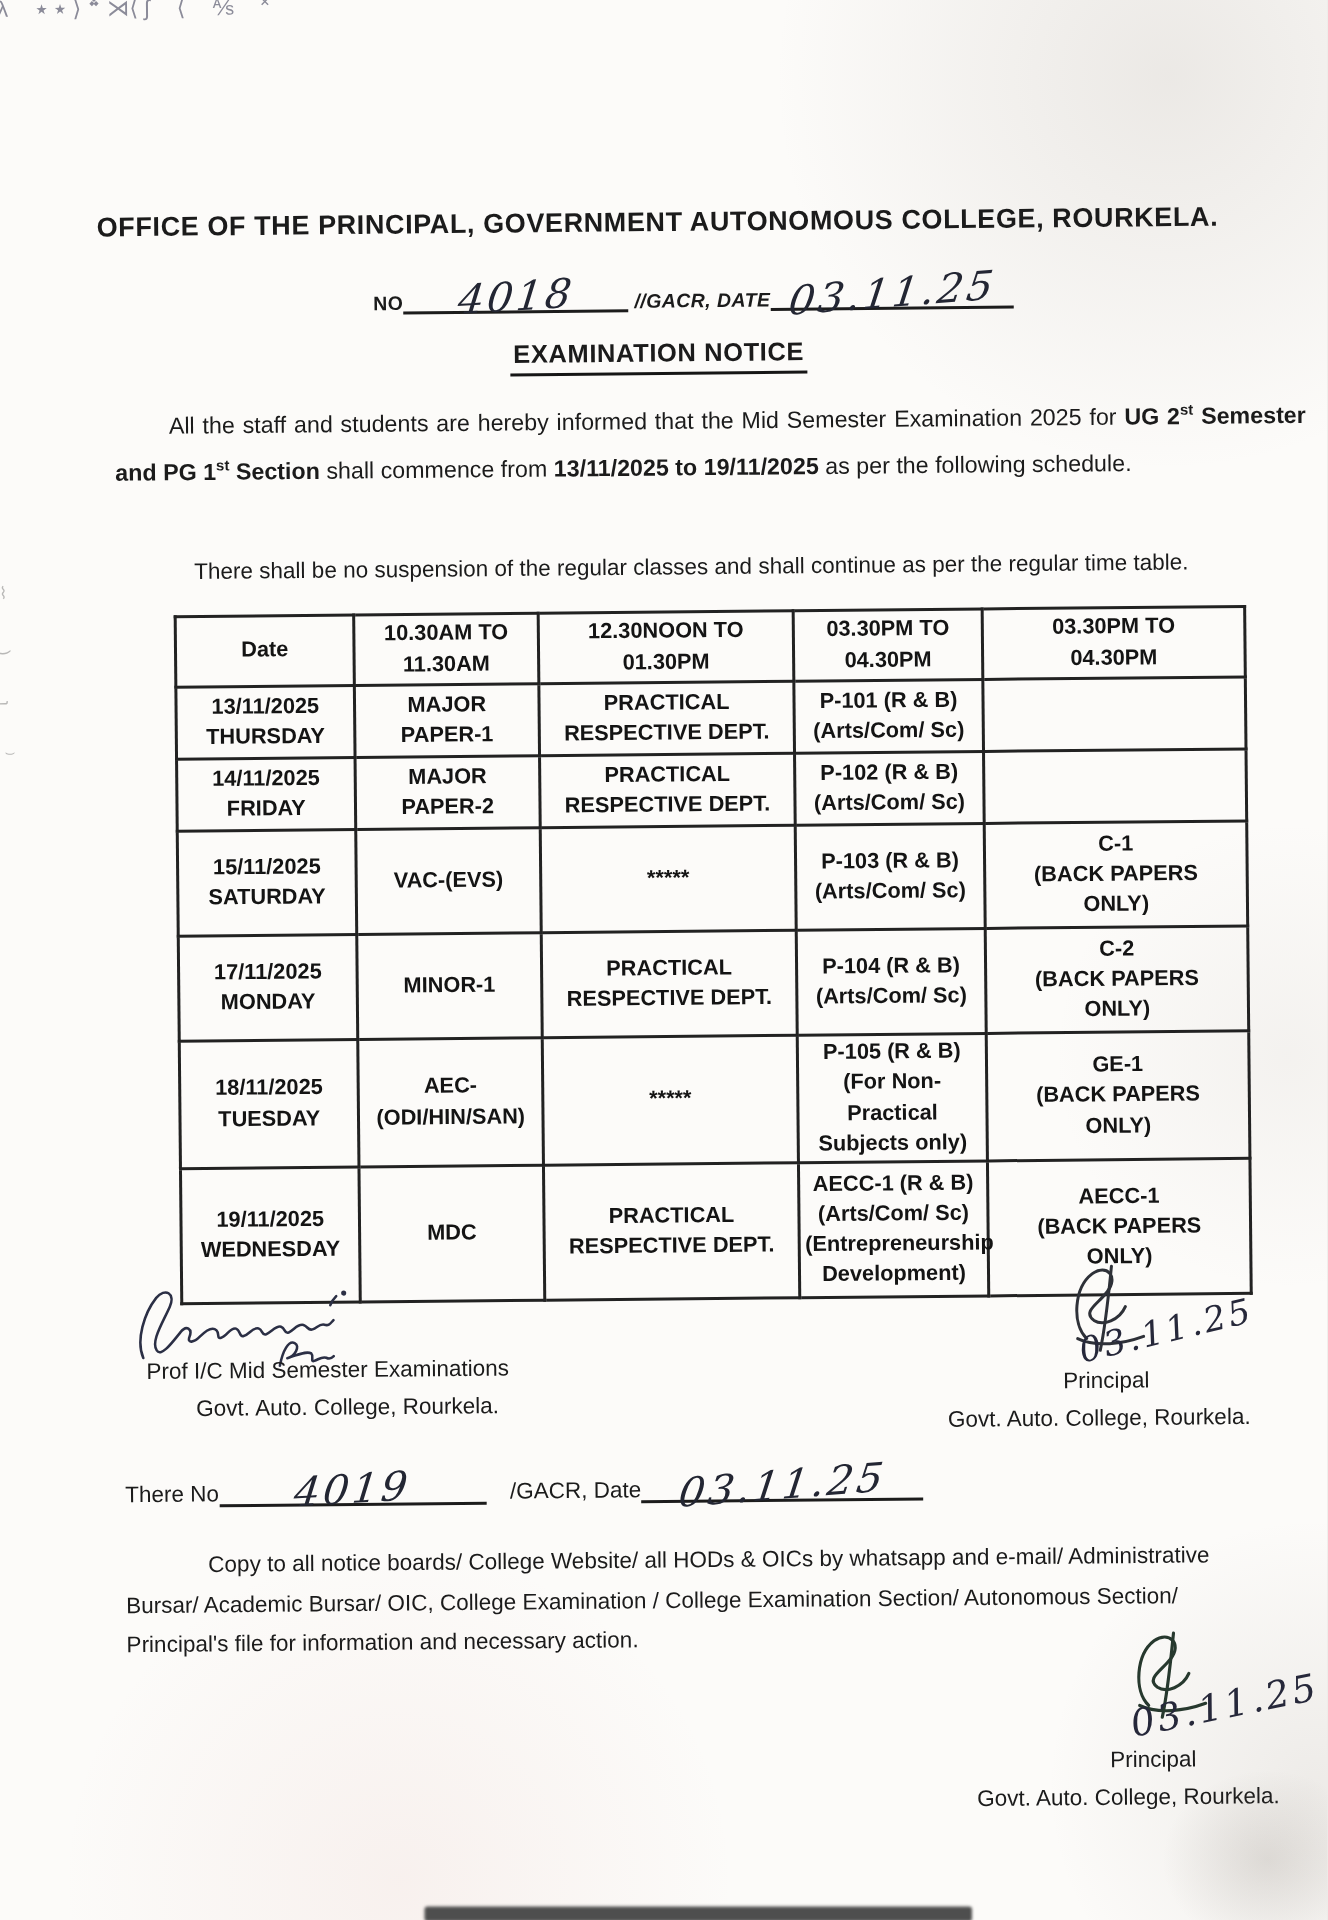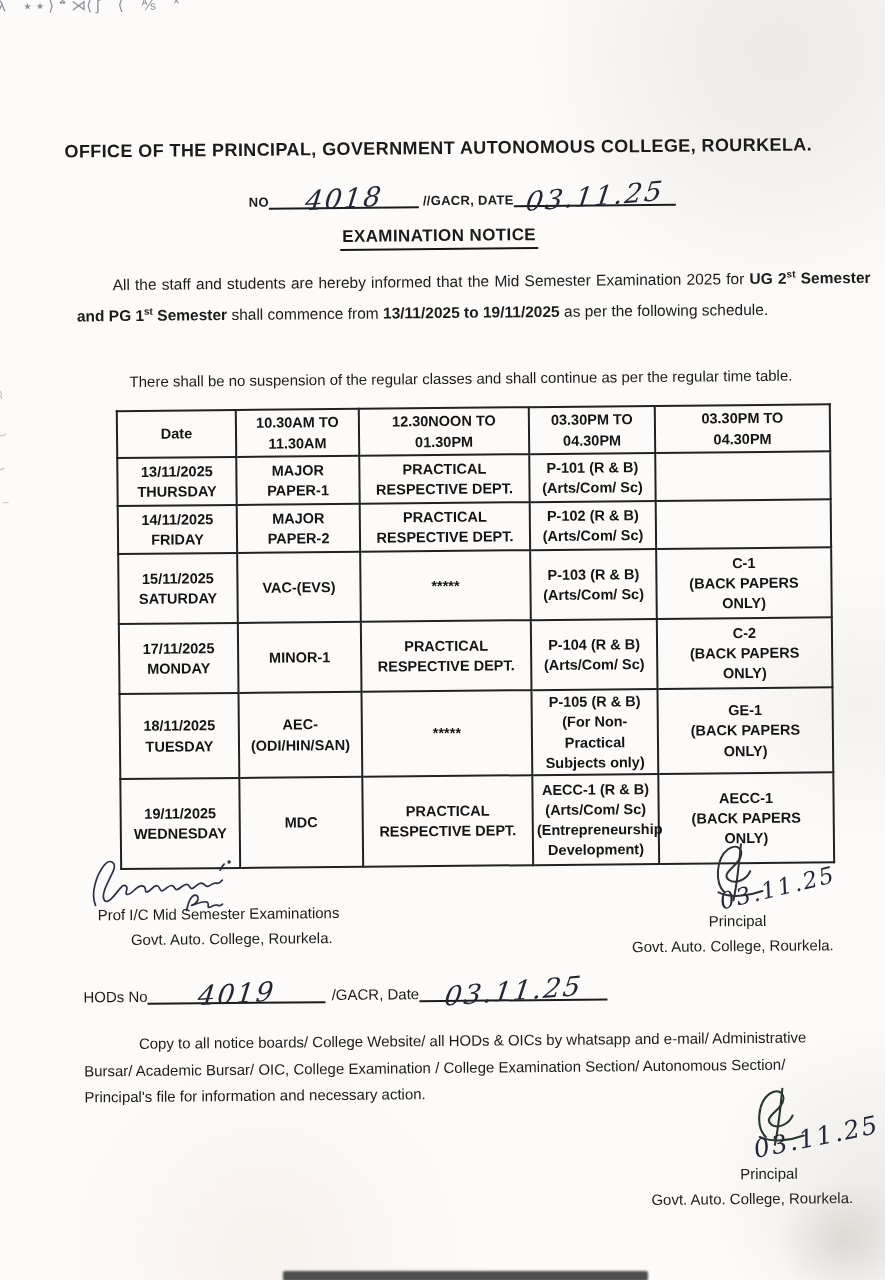--- a/index.html
+++ b/index.html
@@ -50,32 +50,32 @@
     <div class="abs top-marks">λ ؞ ⟨ ٭ ٭ ⋊⟨ ʃ ⟨ ⅍ ˟</div>
     <div class="abs left-marks">⌇ ) ʅ ⁾</div>
 
     <div class="abs title">OFFICE OF THE PRINCIPAL, GOVERNMENT AUTONOMOUS COLLEGE, ROURKELA.</div>
 
     <div class="abs no-line">
       <span>NO</span>
       <span class="blank" style="width:150px;">
         <span class="hw hw-big">4018</span>
       </span>
-      <span style="margin-left:4px;">//GACR, DATE</span>
+      <span style="margin-left:4px;font-style:italic;">//GACR, DATE</span>
       <span class="blank" style="width:162px;">
         <span class="hw hw-big" style="transform:skewX(-12deg) rotate(-4deg);">03.11.25</span>
       </span>
     </div>
 
     <div class="abs notice-wrap">
       <span class="notice">EXAMINATION NOTICE</span>
     </div>
 
     <div class="abs para1">
-      <span>All the staff and students are hereby informed that the Mid Semester Examination 2025 for </span><span class="b">UG 2</span><span class="b sup">st</span><span class="b"> Semester and PG 1</span><span class="b sup">st</span><span class="b"> Semester</span><span> shall commence from </span><span class="b">13/11/2025 to 19/11/2025</span><span> as per the following schedule.</span>
+      <span>All the staff and students are hereby informed that the Mid Semester Examination 2025 for </span><span class="b">UG 2</span><span class="b sup">st</span><span class="b"> Semester and PG 1</span><span class="b sup">st</span><span class="b"> Section</span><span> shall commence from </span><span class="b">13/11/2025 to 19/11/2025</span><span> as per the following schedule.</span>
     </div>
 
     <div class="abs para2">There shall be no suspension of the regular classes and shall continue as per the regular time table.</div>
 
     <table class="sched">
       <colgroup>
         <col style="width:119px">
           <col style="width:123px">
           <col style="width:170px">
           <col style="width:126px">
@@ -184,25 +184,25 @@
         <path d="M30,52 C20,42 22,18 34,9 c10,-7 18,2 10,12 c-6,8 -17,13 -9,19 c6,4 17,0 21,-9"></path>
         <path d="M47,4 c-2,18 -4,38 -8,56"></path>
         <path d="M24,52 c12,6 30,4 44,-1"></path>
       </g>
     </svg>
     <span class="abs hw-date" style="left:716px;top:878px;transform:rotate(-13deg);">03.11.25</span>
     <div class="abs sig-text" style="left:706px;top:915px;">Principal</div>
     <div class="abs sig-text" style="left:629px;top:940px;">Govt. Auto. College, Rourkela.</div>
 
     <div class="memo-line abs">
-      <span>HODs No</span>
+      <span>There No</span>
       <span class="blank" style="width:178px;">
         <span class="hw hw-big">4019</span>
       </span>
-      <span style="margin-left:6px;">/GACR, Date</span>
+      <span style="margin-left:16px;">/GACR, Date</span>
       <span class="blank" style="width:188px;">
         <span class="hw hw-big" style="transform:skewX(-12deg) rotate(-4deg);">03.11.25</span>
       </span>
     </div>
 
     <div class="abs copy">
       <div class="ln ind">Copy to all notice boards/ College Website/ all HODs &amp; OICs by whatsapp and e-mail/ Administrative</div>
       <div class="ln">Bursar/ Academic Bursar/ OIC, College Examination / College Examination Section/ Autonomous Section/</div>
       <div class="ln">Principal's file for information and necessary action.</div>
     </div>

